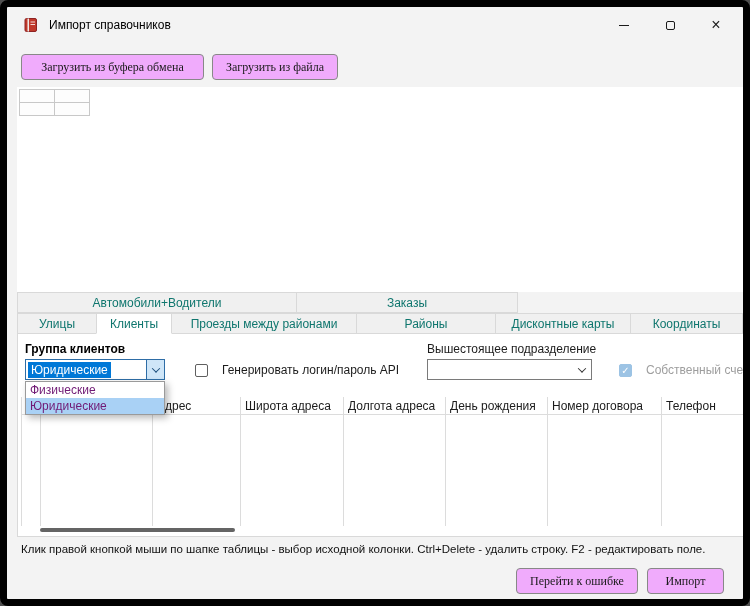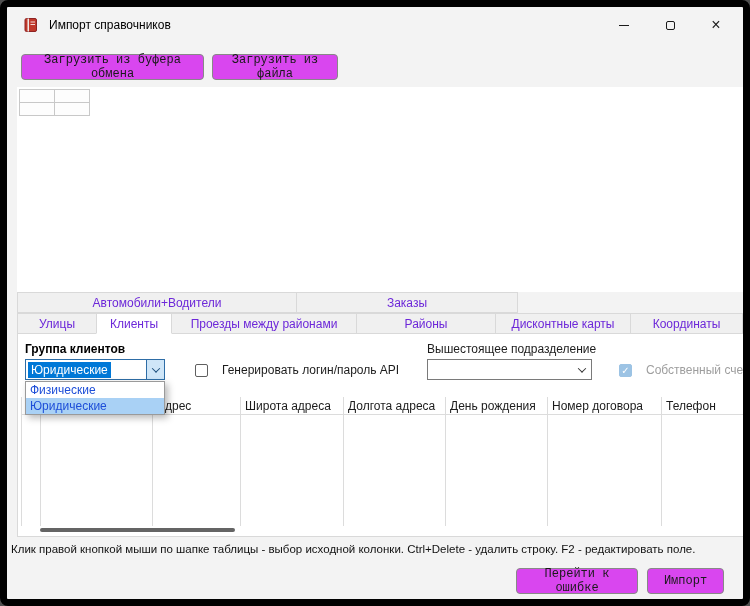--- a/index.html
+++ b/index.html
@@ -19,40 +19,40 @@
   .app-icon { margin-left: 16px; width: 16px; height: 16px; display: inline-flex; }
   .title { margin-left: 10px; font-size: 12px; color: #000; }
   .win-controls { position: absolute; right: 4px; top: 0; height: 36px; display: flex; }
   .win-btn { width: 46px; height: 36px; display: flex; align-items: center; justify-content: center; color: #1a1a1a; cursor: default; }
   .min-glyph { width: 10px; height: 1px; background: #1a1a1a; display: inline-block; }
   .max-glyph { width: 9px; height: 9px; border: 1px solid #1a1a1a; border-radius: 2px; display: inline-block; }
   .close-glyph { font-size: 16px; line-height: 1; }
   
   .btn {
     position: absolute; height: 26px;
-    background: #d946ef; border: 1px solid #888888; border-radius: 4px;
-    font-family: Liberation Mono, monospace; font-size: 12px; color: #1a1a1a;
+    background: #f0abfc; border: 1px solid #888888; border-radius: 4px;
+    font-family: Liberation Serif, serif; font-size: 12px; color: #1a1a1a;
     display: flex; align-items: center; justify-content: center; padding: 0 12px;
   }
   #btn-clipboard { left: 14px; top: 47px; width: 183px; }
   #btn-file      { left: 205px; top: 47px; width: 126px; }
   #btn-goto-error{ left: 509px; top: 561px; width: 122px; }
   #btn-import    { left: 640px; top: 561px; width: 77px; }
   
   .main-area { position: absolute; left: 10px; top: 80px; width: 731px; height: 205px; background: #ffffff; }
   .mini-grid { position: absolute; left: 2px; top: 2px; border-collapse: collapse; }
   .mini-grid td { width: 35px; height: 13px; border: 1px solid #c8c8c8; background: #fdfdfd; }
   
   .tabs-row { position: absolute; left: 10px; display: flex; }
   #tabs1 { top: 285px; }
   #tabs2 { top: 306px; text-align: center; }
   .tab {
     height: 21px; background: #f0f0f0; border: 1px solid #d9d9d9; margin-left: -1px;
     display: flex; align-items: center; justify-content: center;
-    font-size: 12px; color: #6d28d9; white-space: nowrap; cursor: default;
+    font-size: 12px; color: #0f766e; white-space: nowrap; cursor: default;
   }
   .tab:first-child { margin-left: 0; }
   .tab.selected { background: #ffffff; border-bottom-color: #ffffff; position: relative; z-index: 3; }
   
   .panel {
     position: absolute; left: 10px; top: 327px; width: 731px; height: 203px;
     background: #ffffff; border: 1px solid #d9d9d9; border-top: none;
   }
   .group-label  { position: absolute; left: 7px; top: 8px; font-weight: bold; color: #000; }
   .parent-label { position: absolute; left: 409px; top: 8px; color: #1c1c1c; }
@@ -61,34 +61,34 @@
   .combo-plain   { left: 409px; top: 25px; width: 165px; border: 1px solid #7a7a7a; }
   .combo-sel { margin-left: 2px; background: #0078d7; color: #fff; padding: 1px 3px; font-size: 12px; white-space: nowrap; }
   .combo-btn { margin-left: auto; width: 18px; height: 100%; display: flex; align-items: center; justify-content: center; }
   .combo-btn.blue { background: #cfe6f8; border-left: 1px solid #2e6da6; }
   .chev { width: 6px; height: 6px; border-right: 1.5px solid #333; border-bottom: 1.5px solid #333; transform: rotate(45deg) translate(-1px,-1px); display: inline-block; }
   .combo-btn.blue .chev { border-color: #1b4d7a; }
   .dropdown {
     position: absolute; left: 7px; top: 47px; width: 140px; z-index: 20;
     background: #fff; border: 1px solid #9a9a9a; box-shadow: 3px 3px 7px rgba(0,0,0,.28);
   }
-  .dd-item { height: 16px; line-height: 16px; padding: 0 4px; font-size: 12px; color: #1d4ed8; white-space: nowrap; }
+  .dd-item { height: 16px; line-height: 16px; padding: 0 4px; font-size: 12px; color: #701a75; white-space: nowrap; }
   .dd-item.hl { background: #a9d1f5; }
   .check-row { position: absolute; display: flex; align-items: center; gap: 14px; font-size: 12px; color: #1c1c1c; white-space: nowrap; }
   .cbox { width: 13px; height: 13px; border: 1px solid #5f5f5f; border-radius: 2px; background: #fff; display: inline-flex; align-items: center; justify-content: center; flex: 0 0 13px; }
   .cbox.checked { background: #9cc3e4; border-color: #9cc3e4; color: #fff; font-size: 10px; line-height: 13px; }
   .check-row.disabled .check-label { color: #9e9e9e; }
   
   .thead-border { position: absolute; left: 3px; top: 80px; width: 722px; height: 1px; background: #dcdcdc; }
   .thcell { position: absolute; top: 63px; height: 18px; line-height: 18px; padding-left: 5px; font-size: 12px; color: #1c1c1c; white-space: nowrap; overflow: hidden; }
   .vsep { position: absolute; top: 63px; height: 129px; width: 1px; background: #dcdcdc; }
   .hscroll { position: absolute; left: 3px; top: 192px; width: 722px; height: 8px; background: transparent; }
   .hthumb { position: absolute; left: 19px; top: 2px; width: 195px; height: 4px; background: #646464; border-radius: 2px; }
   
-  .hint { position: absolute; left: 4px; font-size: 11.5px; color: #111; white-space: nowrap; }
+  .hint { position: absolute; left: 14px; font-size: 11.5px; color: #111; white-space: nowrap; }
   #hint1 { top: 536px; }
   #hint2 { top: 560px; }
 </style>
 </head>
 <body>
 
 <div class="window">
 
   <div class="titlebar">
     <span class="app-icon">

